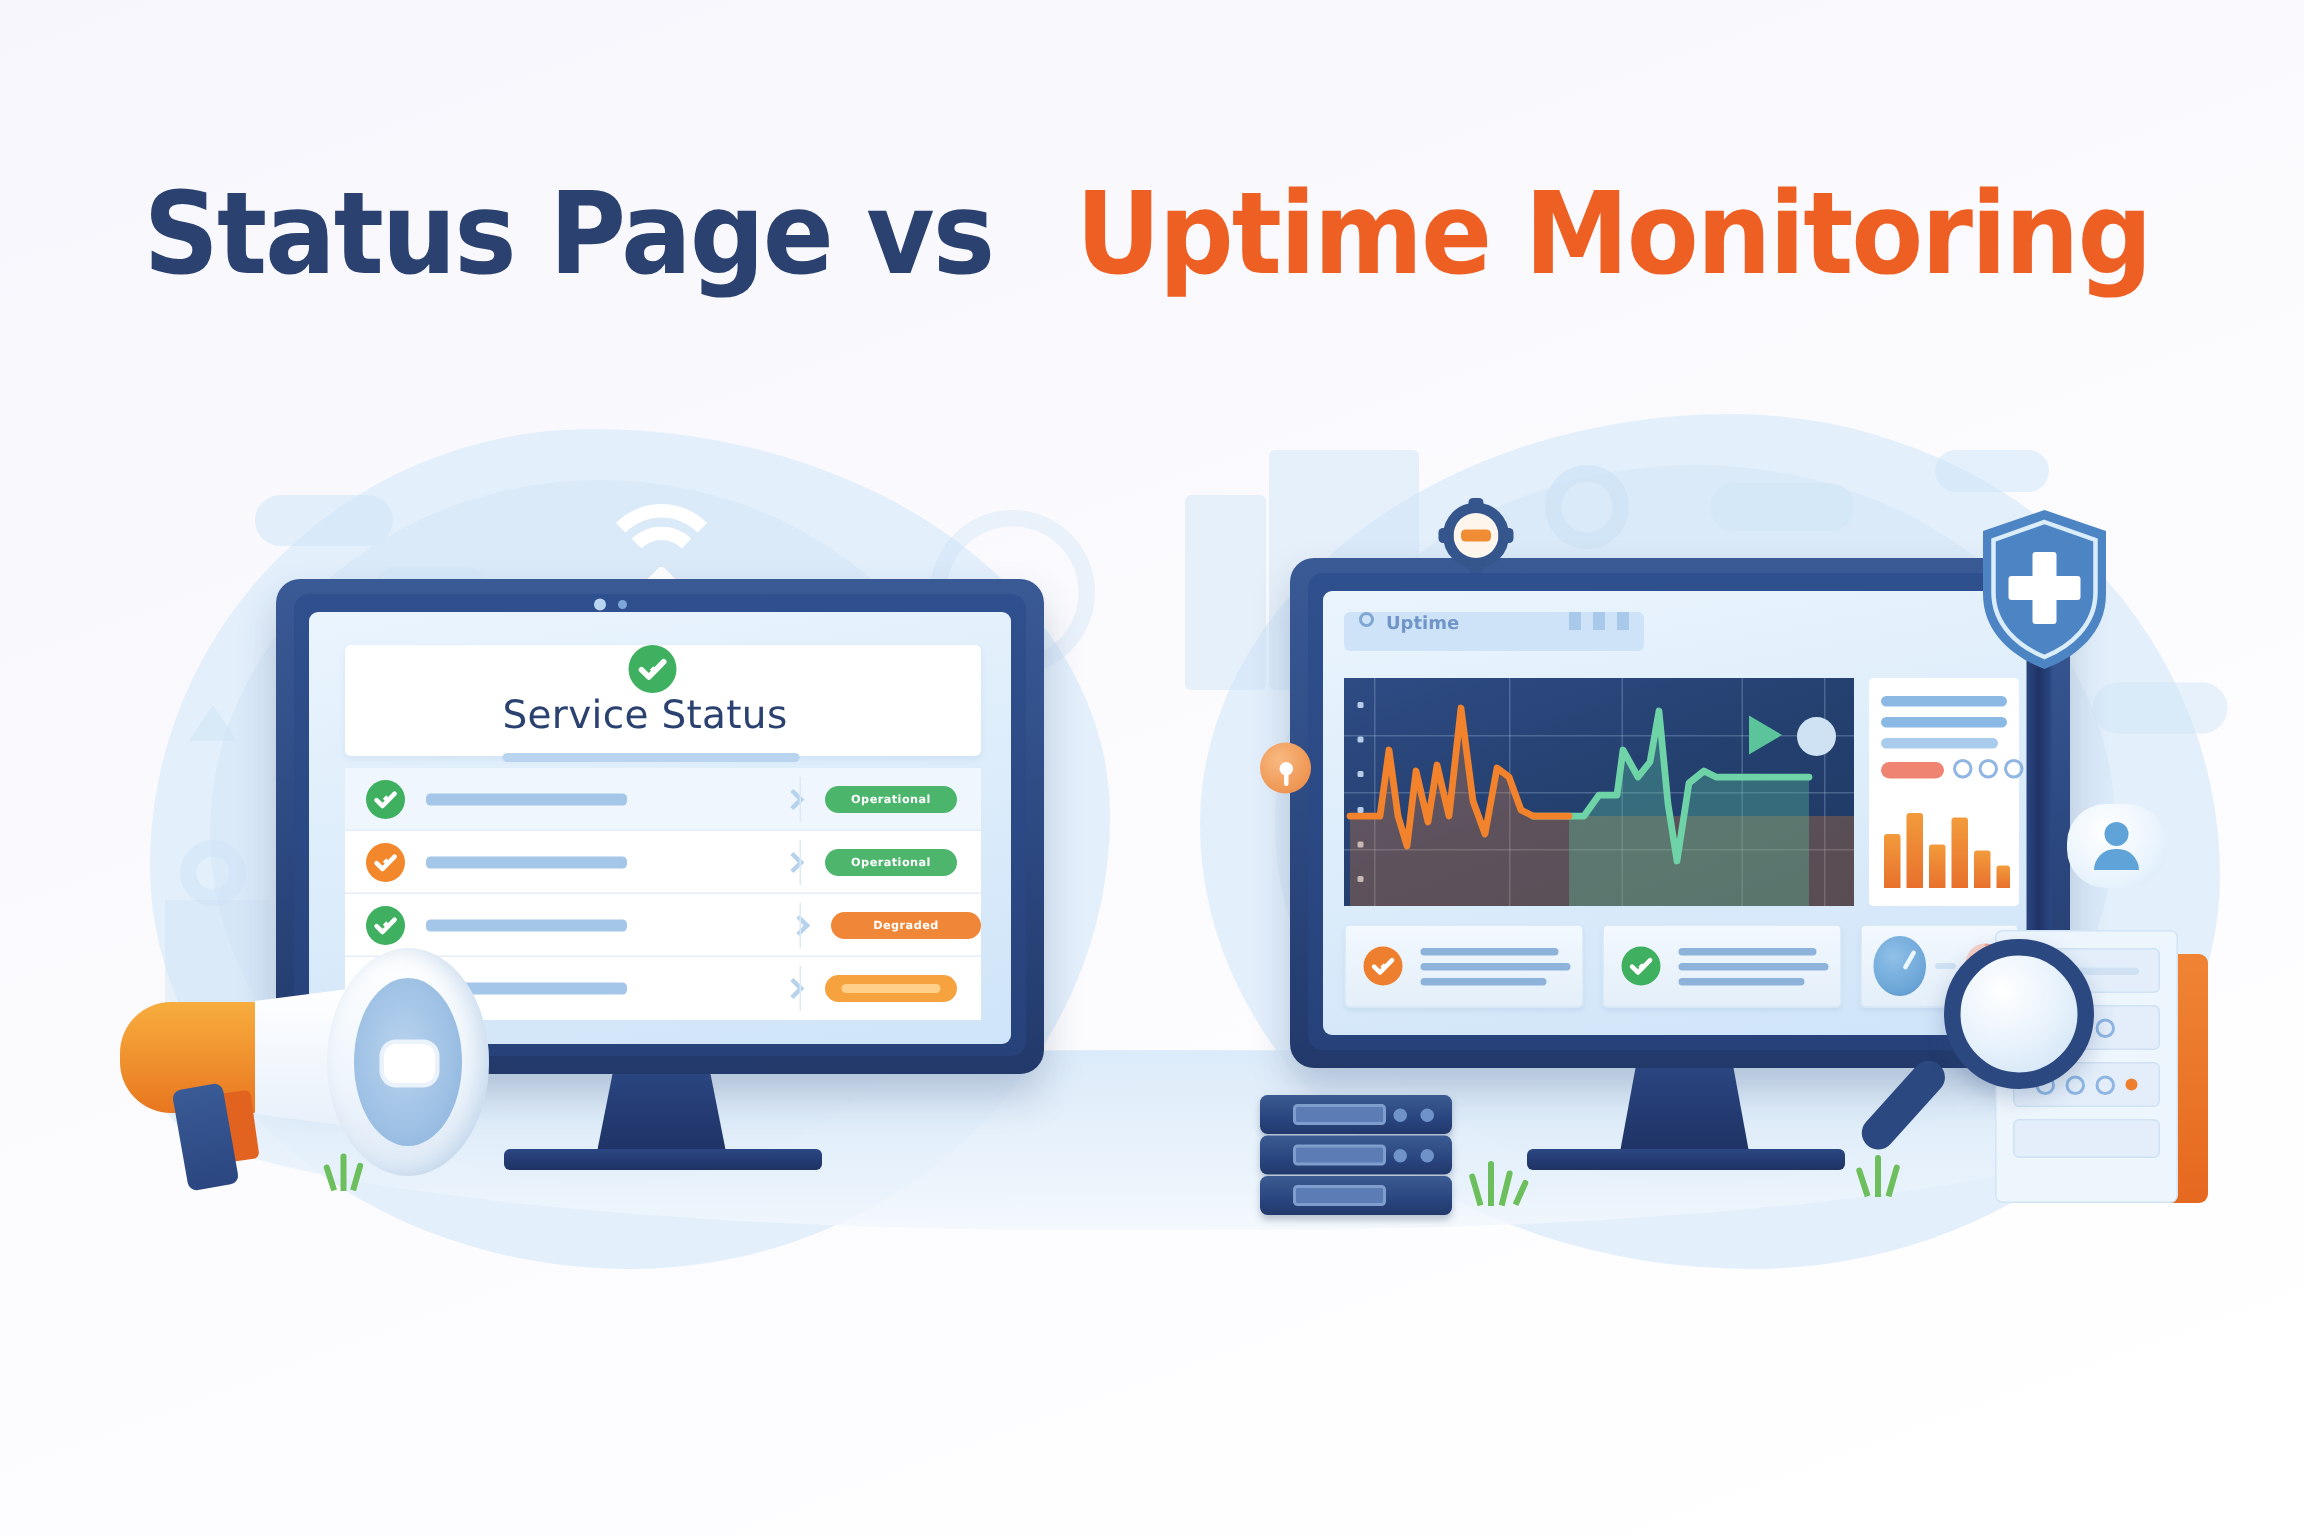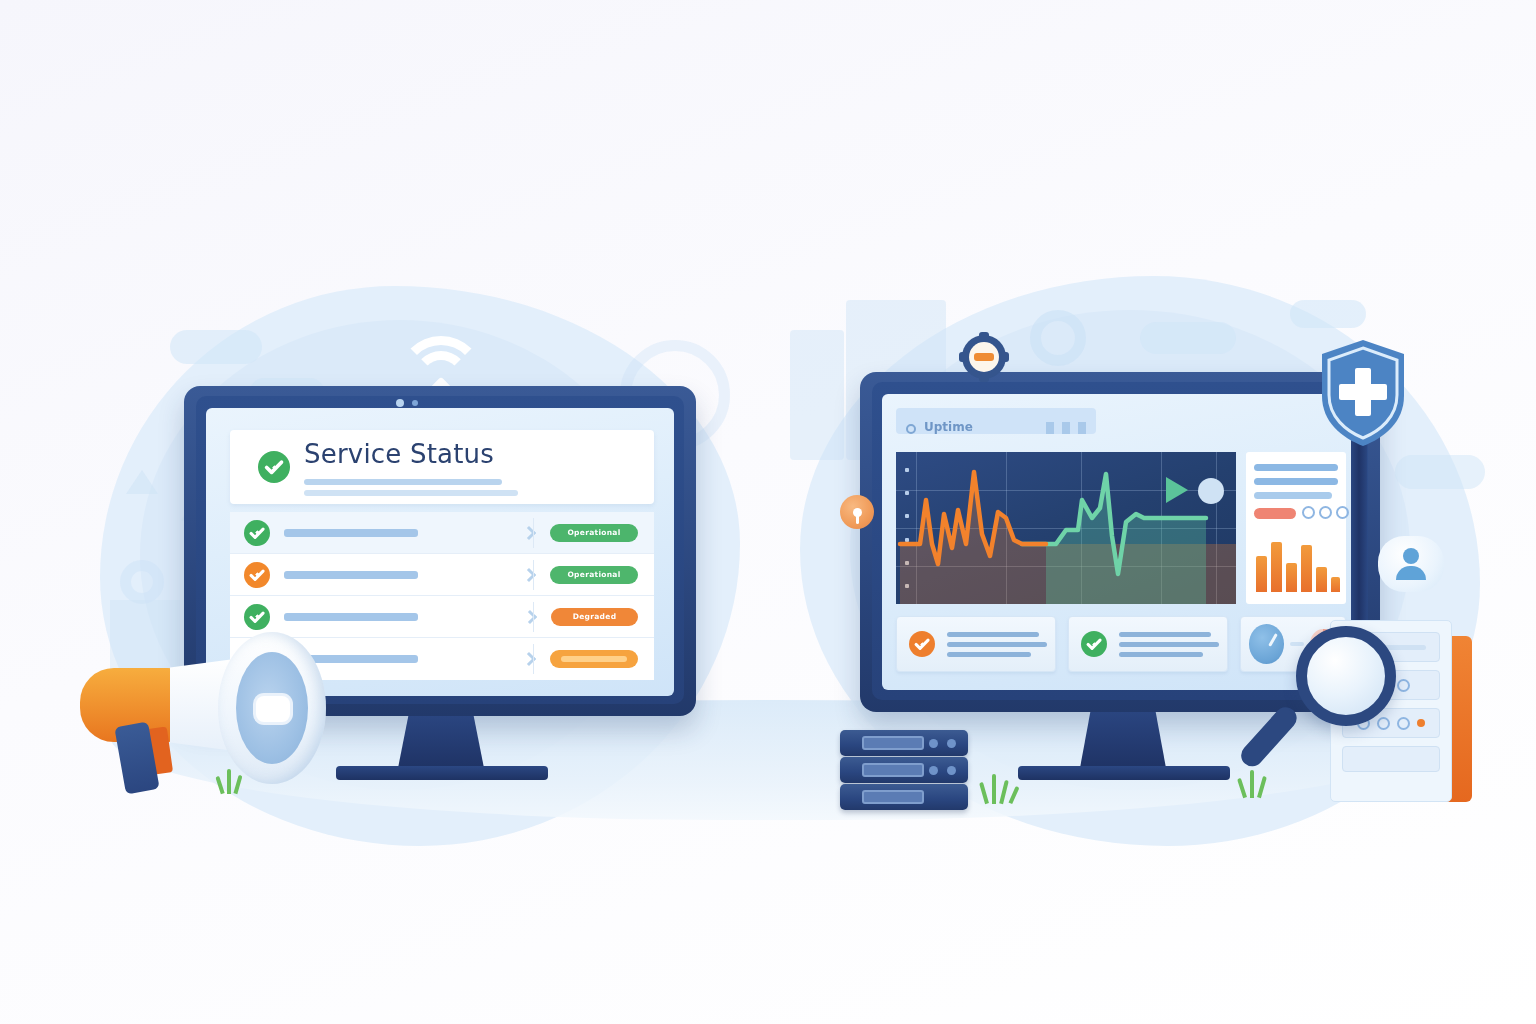--- a/index.html
+++ b/index.html
@@ -150,21 +150,21 @@
   }
   .sp-row.even { background:#eff6fd; }
   .sp-row.odd  { background:#ffffff; }
   .row-divider { position:absolute; width:1px; background:#dde9f6; }
   .chevron {
     width:10px;height:10px;border:solid #b7d2ec; border-width:3px 3px 0 0;
     transform: rotate(45deg);
   }
 
   
-  .rm-topbar { position:absolute; background:#cfe3f8; border-radius:4px; display:flex; align-items:flex-end; }
+  .rm-topbar { position:absolute; background:#cfe3f8; border-radius:4px; display:flex; align-items:flex-start; }
   .rm-dot { width:10px;height:10px;border-radius:50%; border:2px solid #7fa7d4; }
   .rm-txt { color:#6f96c6; font-size:12px; font-weight:700; font-family:"DejaVu Sans", sans-serif; }
   .chartbox {
     position:absolute; background: linear-gradient(160deg,#2e4b84 0%, #24406f 50%, #1f3862 100%);
     overflow:hidden;
   }
   .chartbox .grid-v, .chartbox .grid-h { position:absolute; background:rgba(175,200,235,.28); }
   .tickcol { position:absolute; display:flex; flex-direction:column; justify-content:space-between; }
   .tick { width:4px;height:4px;background:#b7cdea;border-radius:1px; }
   .play-tri {
@@ -347,21 +347,21 @@
       <div class="wifi-arc" style="left:15px;top:15px;width:56px;height:56px;"></div>
       <div class="wifi-dot" style="left:35px;top:44px;"></div>
     </div>
 
     <div class="bezel" style="left:184px;top:386px;width:512px;height:330px;"></div>
     <div class="inner-bezel" style="left:196px;top:396px;width:488px;height:308px;"></div>
     <div class="cam-dot light" style="left:396px;top:399px;"></div>
     <div class="cam-dot" style="left:412px;top:400px;width:6px;height:6px;"></div>
     <div class="screen" style="left:206px;top:408px;width:468px;height:288px;">
 
-      <div class="sp-header" style="left:24px;top:22px;width:424px;height:74px;padding:0 28px;">
+      <div class="sp-header" style="left:24px;top:22px;width:424px;height:74px;padding:0 28px;flex-direction:column;">
         <div class="chk green" style="width:32px;height:32px;margin-right:14px;">
           <span style="position:absolute;"></span>
         <svg width="32" height="32" viewBox="0 0 24 24">
               <path d="M6.5 12.4 L10.2 16 L17.6 8.4" fill="none" stroke="#ffffff" stroke-width="2.8" stroke-linecap="round" stroke-linejoin="round"></path>
             </svg>
           </div>
         <div style="flex:1;">
           <div class="sp-title">Service Status</div>
           <div class="bar" style="margin-top:10px;width:198px;height:6px;"></div>
           <div class="bar lt" style="margin-top:5px;width:214px;height:6px;"></div>
@@ -397,21 +397,21 @@
       <div class="sp-row odd" style="left:24px;top:188px;width:424px;height:42px;">
         <div class="chk green" style="width:26px;height:26px;margin-left:14px;">
             <svg width="26" height="26" viewBox="0 0 24 24">
               <path d="M6.5 12.4 L10.2 16 L17.6 8.4" fill="none" stroke="#ffffff" stroke-width="2.8" stroke-linecap="round" stroke-linejoin="round"></path>
             </svg>
           </div>
         <div class="bar dk" style="width:134px;height:8px;margin-left:14px;"></div>
         <div style="flex:1;"></div>
         <div class="chevron" style="margin-right:16px;"></div>
         <div class="row-divider" style="right:120px;top:6px;height:30px;"></div>
-        <div class="pill orange" style="width:87px;height:18px;margin-right:16px;font-size:7.5px;opacity:.95;">Degraded</div>
+        <div class="pill orange" style="width:100px;height:18px;font-size:7.5px;opacity:.95;">Degraded</div>
       </div>
 
       <div class="sp-row odd" style="left:24px;top:230px;width:424px;height:42px;border-bottom:none;">
         <div class="chk green" style="width:26px;height:26px;margin-left:14px;">
             <svg width="26" height="26" viewBox="0 0 24 24">
               <path d="M6.5 12.4 L10.2 16 L17.6 8.4" fill="none" stroke="#ffffff" stroke-width="2.8" stroke-linecap="round" stroke-linejoin="round"></path>
             </svg>
           </div>
         <div class="bar dk" style="width:134px;height:8px;margin-left:14px;"></div>
         <div style="flex:1;"></div>
@@ -624,13 +624,14 @@
 
     <div class="mega-cone" style="left:148px;top:12px;width:108px;height:152px;"></div>
     <div class="mega-cone-inner" style="left:166px;top:32px;width:72px;height:112px;"></div>
     <div class="mega-center" style="left:186px;top:76px;width:34px;height:26px;border-radius:8px;"></div>
 
     <div class="mega-handle2" style="left:74px;top:108px;width:26px;height:46px;transform:rotate(-8deg);"></div>
     <div class="mega-handle" style="left:50px;top:104px;width:34px;height:68px;transform:rotate(-10deg);"></div>
   </div>
 
 
+<div class="title-wrap"><span class="t-dark" style="color: rgb(43, 66, 112);">Status Page vs </span><span class="t-orange" style="color: rgb(238, 95, 36);">Uptime Monitoring</span></div>
   </div>
 
 </body></html>

